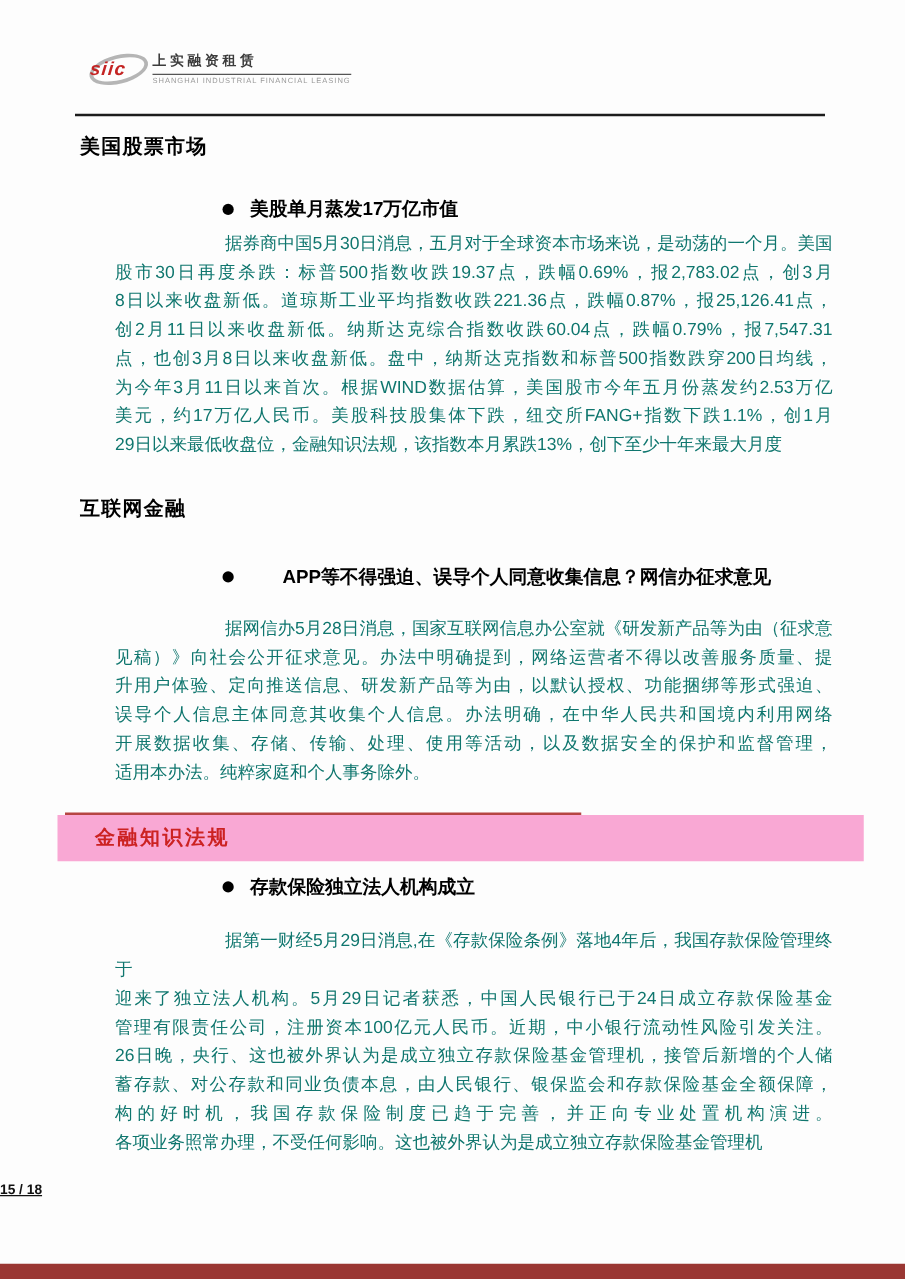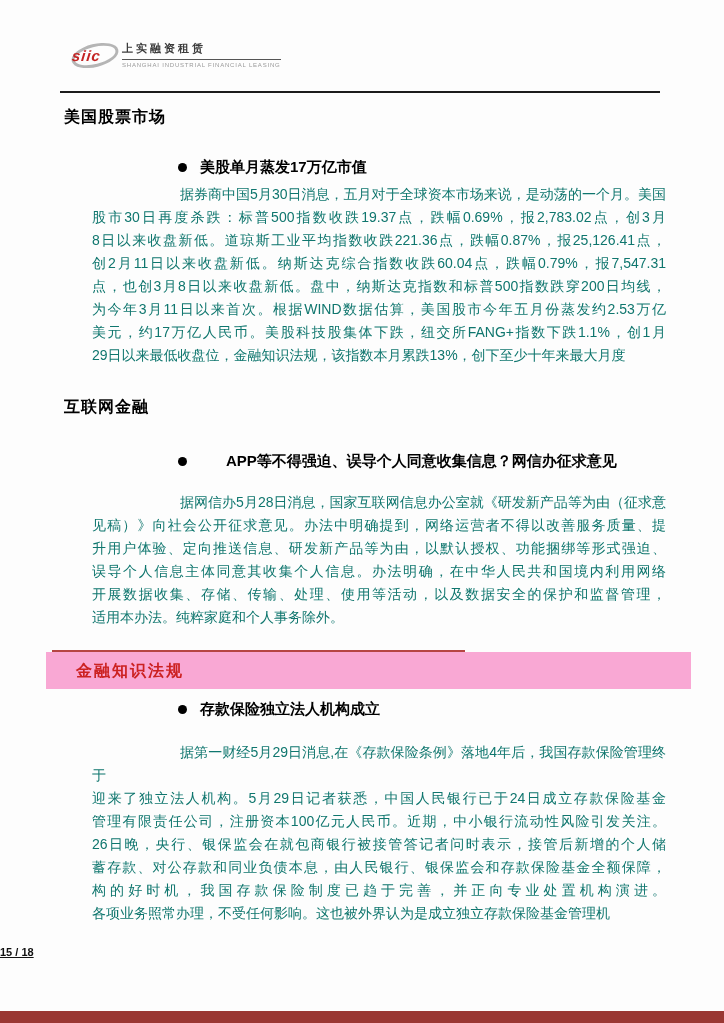--- a/index.html
+++ b/index.html
@@ -116,21 +116,21 @@
 
   <div class="bullet-row b3">
     <span class="bullet-dot"></span>
     <span class="bullet-label">存款保险独立法人机构成立</span>
   </div>
 
   <div class="para p3">
       <div class="para-line">据第一财经5月29日消息,在《存款保险条例》落地4年后，我国存款保险管理终于</div>
       <div class="para-line">迎来了独立法人机构。5月29日记者获悉，中国人民银行已于24日成立存款保险基金</div>
       <div class="para-line">管理有限责任公司，注册资本100亿元人民币。近期，中小银行流动性风险引发关注。</div>
-      <div class="para-line">26日晚，央行、银保监会在就包商银行被接管答记者问时表示，接管后新增的个人储</div>
+      <div class="para-line">26日晚，央行、这也被外界认为是成立独立存款保险基金管理机，接管后新增的个人储</div>
       <div class="para-line">蓄存款、对公存款和同业负债本息，由人民银行、银保监会和存款保险基金全额保障，</div>
       <div class="para-line">构的好时机，我国存款保险制度已趋于完善，并正向专业处置机构演进。</div>
       <div class="para-line">各项业务照常办理，不受任何影响。这也被外界认为是成立独立存款保险基金管理机</div>
     </div>
 
   <div class="page-number">15 / 18</div>
 
   <div class="footer-bar" style="background-color: rgb(154, 55, 51);"></div>
 
 </div>

